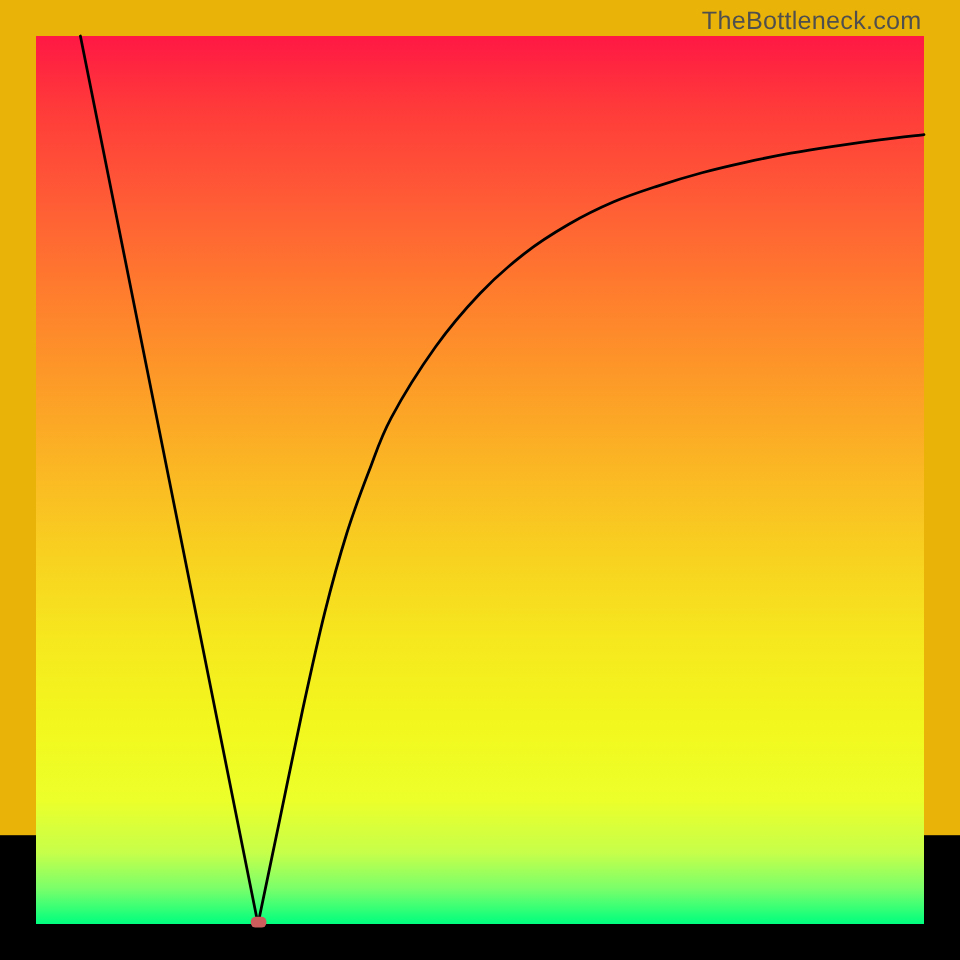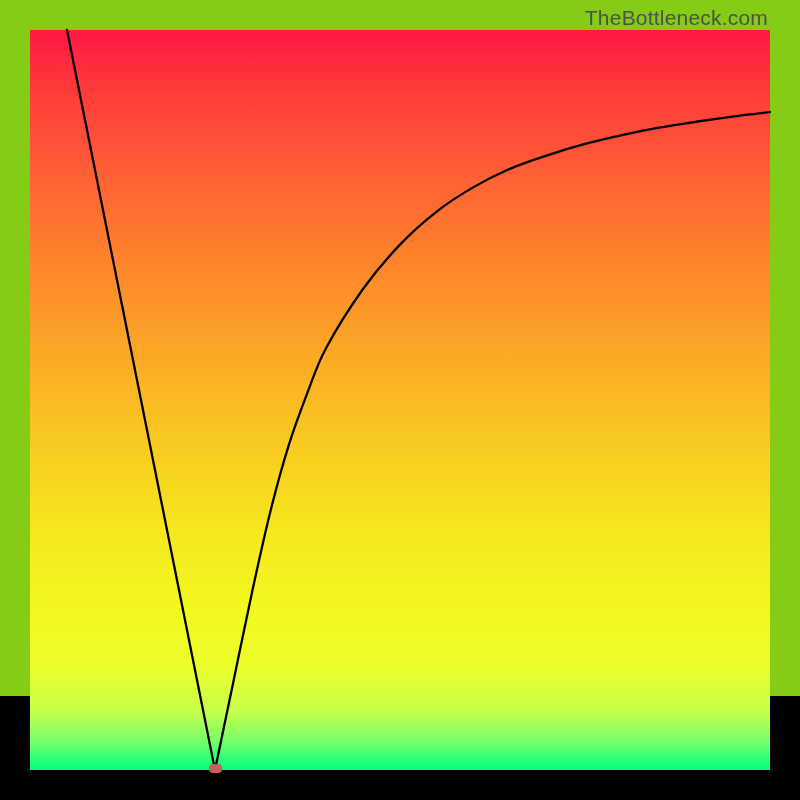--- a/index.html
+++ b/index.html
@@ -8,21 +8,21 @@
     width: 800px;
     height: 800px;
     overflow: hidden;
     font-family: Arial, Helvetica, sans-serif;
     background: #000;
   }
   .frame {
     position: relative;
     width: 800px;
     height: 696px;
-    background: #84cc16;
+    background: #eab308;
   }
   .plot-area {
     position: absolute;
     left: 30px;
     top: 30px;
     width: 740px;
     height: 740px;
     background: linear-gradient(to bottom,
       #ff1844 0%,
       #ff3a3a 8%,

